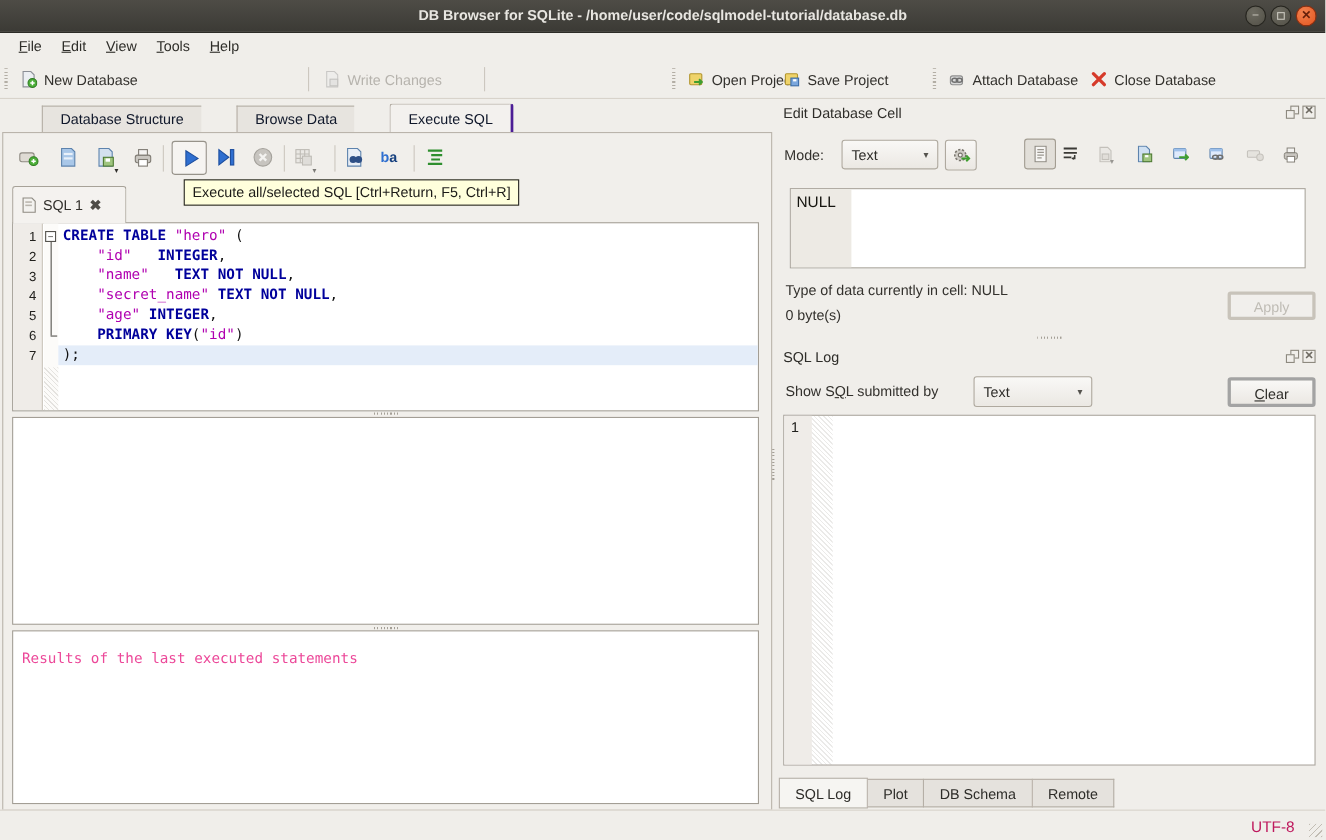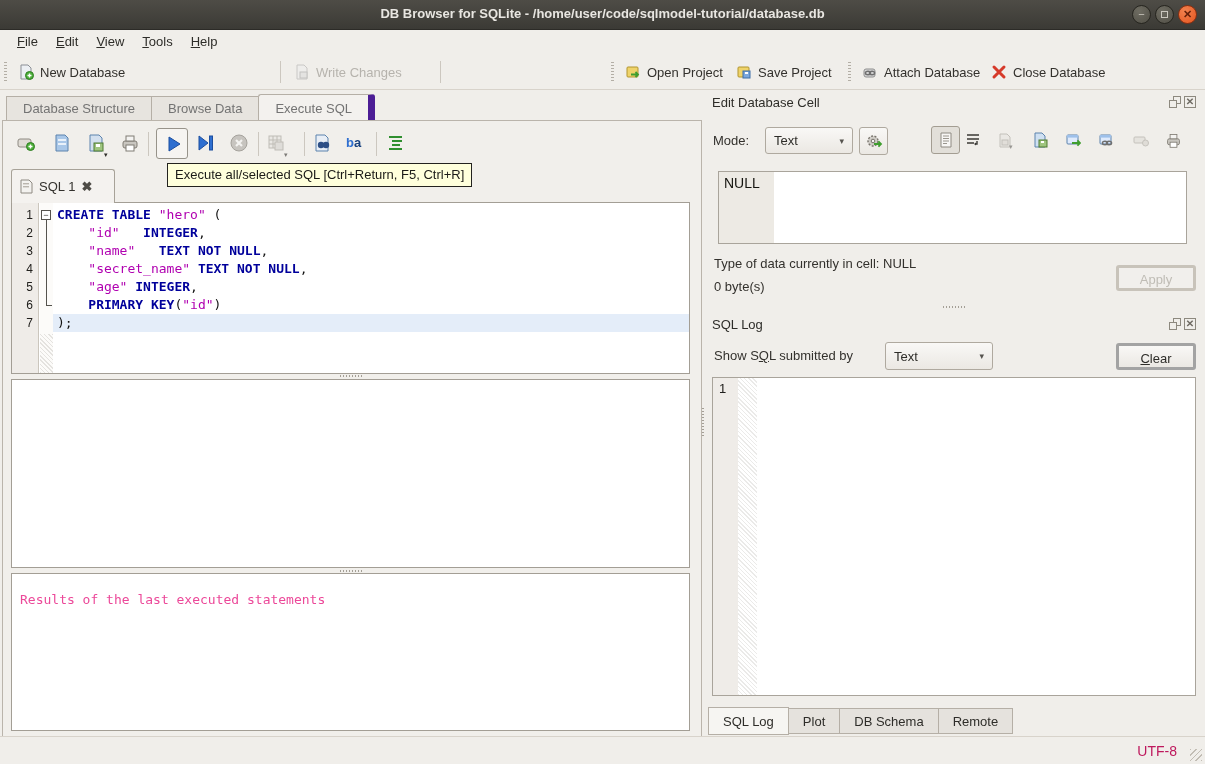--- a/index.html
+++ b/index.html
@@ -23,23 +23,23 @@
   .toolbar { left:0; top:54px; width:1205px; height:36px; background:#f0eeea; border-bottom:1px solid #d8d3cb; }
   .tbtn { position:absolute; top:3px; height:30px; display:flex; align-items:center; gap:6px; padding:0 6px; color:#33312d; }
   .tbtn.disabled { color:#b6b3ad; }
   .tbtn.disabled svg { opacity:.45; filter:grayscale(1); }
   .grip { position:absolute; top:8px; width:3px; height:20px; background:repeating-linear-gradient(to bottom,#b3aea5 0 1px, transparent 1px 3px); }
   .vsep { position:absolute; top:7px; width:1px; height:22px; background:#ccc7bf; }
   .caret { font-size:8px; color:#2e2d29; }
 
   
   .maintabs { left:6px; top:95px; height:26px; display:flex; }
-  .mtab { height:25px; margin-top:1px; line-height:24px; padding:0 16px; background:#e7e4df; border:1px solid #b5afa6; border-right:none; color:#737373; }
+  .mtab { height:25px; margin-top:1px; line-height:24px; padding:0 16px; background:#e7e4df; border:1px solid #b5afa6; border-right:none; color:#0f172a;margin-left:32px; }
   .mtab:last-child { border-right:1px solid #b5afa6; }
-  .mtab.active { height:35px; margin-top:-1px; line-height:27px; background:#f3f1ee; border-right:7px solid #4c1d95; border-bottom:none; border-top-left-radius:3px; border-top-right-radius:3px; }
+  .mtab.active { height:35px; margin-top:-1px; line-height:27px; background:#f3f1ee; border-right:3px solid #4c1d95; border-bottom:none; border-top-left-radius:3px; border-top-right-radius:3px; }
 
   .tabframe { left:2px; top:120px; width:700px; height:617px; border:1px solid #bab4ab; background:#f1efeb; }
 
   
   .sqlbar { left:8px; top:127px; width:690px; height:34px; }
   .sicon { position:absolute; top:6px; width:20px; height:20px; }
   .playbox { position:absolute; left:148px; top:1px; width:32px; height:31px; border:1px solid #97938a; border-radius:3px; background:#f6f4f1; }
   .ssep { position:absolute; top:5px; width:1px; height:24px; background:#ccc7bf; }
   .mini-caret { position:absolute; font-size:7px; color:#2e2d29; }
 
@@ -161,21 +161,21 @@
   <div class="grip" style="left:611px"></div>
 
   <div class="tbtn" style="left:619px">
     <svg width="16" height="16" viewBox="0 0 16 16">
         <rect x="2" y="3" width="11" height="10" rx="1" fill="#efd36a" stroke="#b2952e"></rect>
         <path d="M6 10.5h7m-2.5-2.5l2.5 2.5-2.5 2.5" stroke="#3f9e2f" stroke-width="1.8" fill="none"></path>
       </svg>
     <span>Open Project</span>
   </div>
 
-  <div class="tbtn" style="left:730px">
+  <div class="tbtn" style="left:706px">
     <svg width="16" height="16" viewBox="0 0 16 16">
         <rect x="2" y="3" width="11" height="10" rx="1" fill="#efd36a" stroke="#b2952e"></rect>
         <rect x="7" y="7" width="7" height="7" fill="#7ba7dd" stroke="#3c6ea8"></rect>
         <rect x="9" y="8" width="3" height="2" fill="#fff"></rect>
       </svg>
     <span>Save Project</span>
   </div>
 
   <div class="grip" style="left:848px"></div>
 

